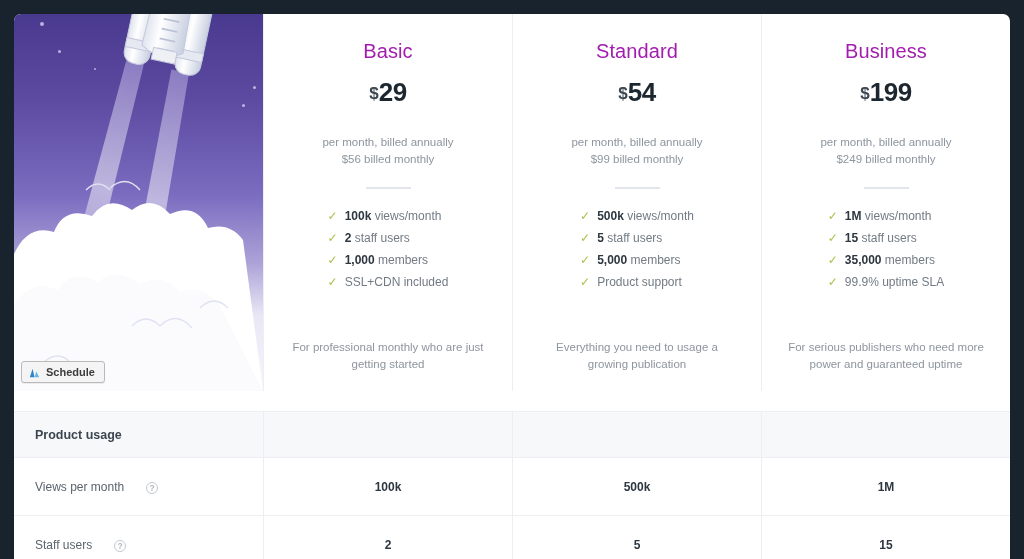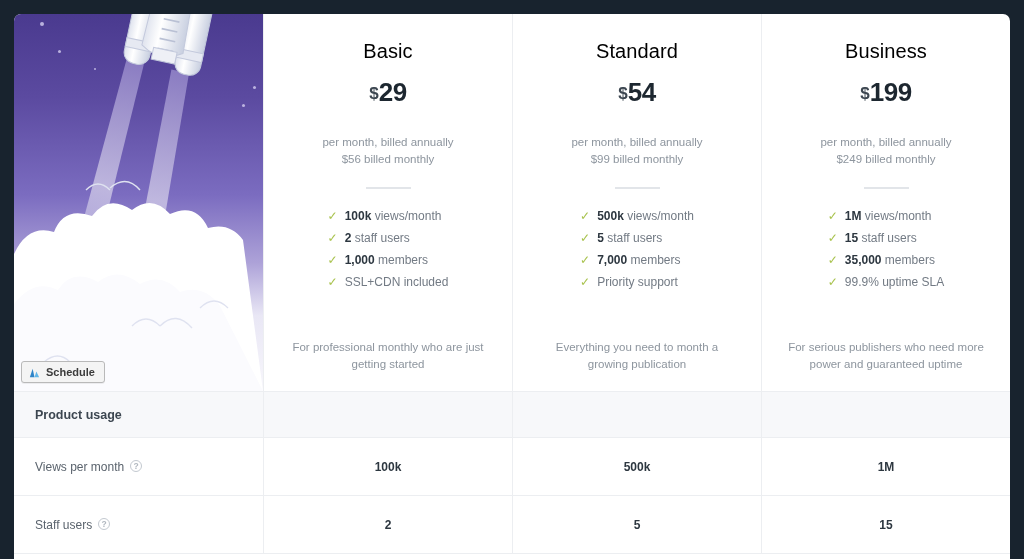--- a/index.html
+++ b/index.html
@@ -60,21 +60,21 @@
     flex: 1 1 0;
     border-left: 1px solid #eceef1;
     padding: 26px 18px 0 18px;
     display: flex;
     flex-direction: column;
     align-items: center;
     text-align: center;
   }
   .plan-name {
     font-size: 20px;
-    color: #000000;
+    color: #a21caf;
     font-weight: normal;
     letter-spacing: .1px;
     margin-bottom: 16px;
   }
   .price-row {
     display: flex;
     align-items: flex-start;
     justify-content: center;
     margin-bottom: 9px;
     height: 46px;
@@ -130,20 +130,21 @@
   }
 
   
   .section-head {
     background: #f7f8fa;
     border-top: 1px solid #eceef1;
     border-bottom: 1px solid #eceef1;
     height: 47px;
     display: flex;
     align-items: center;
+    margin-top: 20px;
   }
   .section-head .lbl {
     width: 249px;
     padding-left: 21px;
     font-size: 12.5px;
     font-weight: bold;
     color: #3c4650;
   }
   .section-head .sp { flex:1 1 0; border-left:1px solid #eceef1; height:47px; }
 
@@ -153,22 +154,22 @@
     border-bottom: 1px solid #eceef1;
     align-items: center;
   }
   .tlabel {
     width: 249px;
     flex: 0 0 249px;
     padding-left: 21px;
     font-size: 12px;
     color: #5a636d;
     display: flex;
-    align-items: flex-start;
-    gap: 6px;
+    align-items: flex-end;
+    gap: 22px;
   }
   .tcell {
     flex: 1 1 0;
     border-left: 1px solid #eceef1;
     height: 58px;
     display: flex;
     align-items: center;
     justify-content: center;
     font-size: 12px;
     font-weight: bold;
@@ -318,28 +319,28 @@
           <li class="feature">
             <span class="check">✓</span>
             <span><b>500k</b><span> views/month</span></span>
           </li>
           <li class="feature">
             <span class="check">✓</span>
             <span><b>5</b><span> staff users</span></span>
           </li>
           <li class="feature">
             <span class="check">✓</span>
-            <span><b>7,000</b><span> members</span></span>
-          </li>
-          <li class="feature">
-            <span class="check">✓</span>
-            <span><b></b><span>Priority support</span></span>
+            <span><b>5,000</b><span> members</span></span>
+          </li>
+          <li class="feature">
+            <span class="check">✓</span>
+            <span><b></b><span>Product support</span></span>
           </li>
         </ul>
-        <div class="blurb">Everything you need to month a growing publication</div>
+        <div class="blurb">Everything you need to usage a growing publication</div>
       </div>
 
       <div class="plan">
         <div class="plan-name">Business</div>
         <div class="price-row">
           <span class="currency">$</span>
           <span class="amount">199</span>
         </div>
         <div class="billing">per month, billed annually</div>
         <div class="billing">$249 billed monthly</div>

